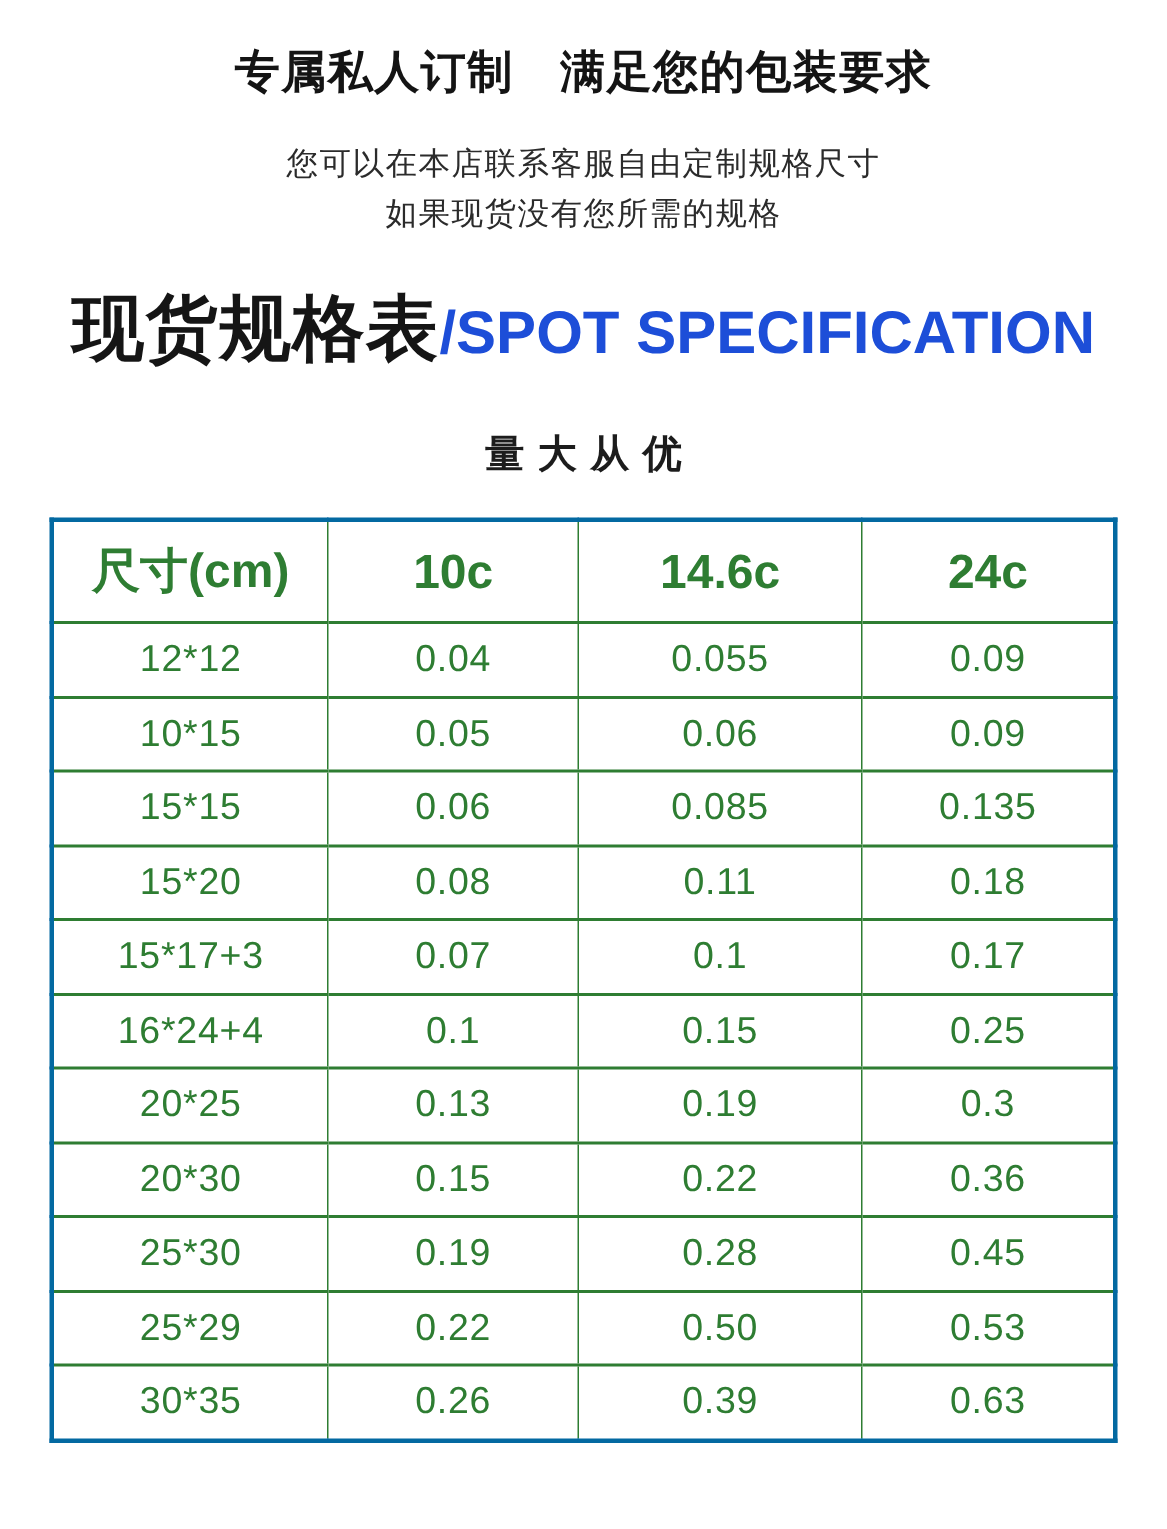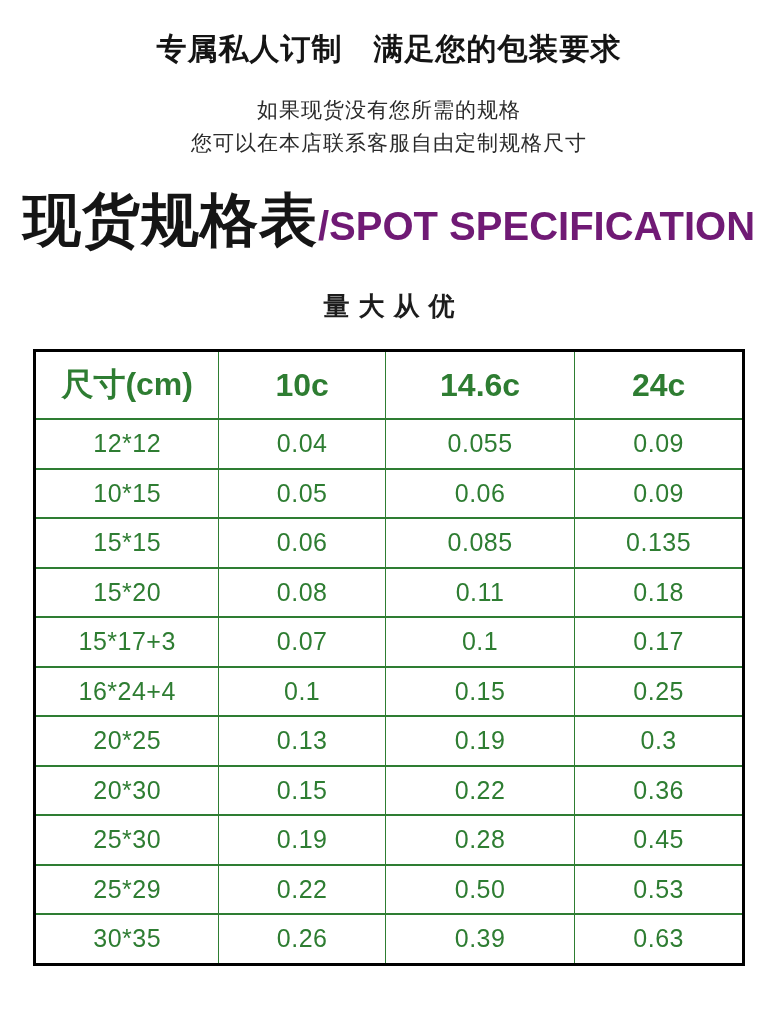--- a/index.html
+++ b/index.html
@@ -38,50 +38,50 @@
     letter-spacing: 1px;
   }
   .section-title {
     margin-top: 26px;
     text-align: center;
     white-space: nowrap;
     line-height: 70px;
     color: #151515;
   }
   .section-title .cn {
-    font-size: 58px;
+    font-size: 48px;
     font-weight: 800;
     letter-spacing: 1px;
     vertical-align: baseline;
     text-align: center;
   }
   .section-title .en {
     font-size: 40px;
     font-weight: 600;
     letter-spacing: 0px;
-    color: #701a75;
+    color: #1d4ed8;
     vertical-align: baseline;
   }
   .tagline {
     margin-top: 22px;
     text-align: center;
     font-family: "Liberation Serif", "DejaVu Serif", serif;
     font-size: 26px;
     line-height: 30px;
     font-weight: 600;
     letter-spacing: 9px;
     text-indent: 9px;
     color: #1c1c1c;
   }
   table.spec-table {
     width: 712px;
     margin: 27px auto 0 auto;
     border-collapse: collapse;
     table-layout: fixed;
-    border: 3px solid #000000;
+    border: 3px solid #0369a1;
   }
   .spec-table th, .spec-table td {
     border: 1px solid #2e7d32;
     border-top-width: 2px;
     border-bottom-width: 2px;
     text-align: center;
     vertical-align: middle;
     color: #2e7d32;
     padding: 0;
     overflow: hidden;
@@ -99,22 +99,22 @@
   }
 </style>
 </head>
 <body>
 
 <div class="page">
 
   <h1 class="top-title">专属私人订制　满足您的包装要求</h1>
 
   <div class="subtitle">
+    <div>您可以在本店联系客服自由定制规格尺寸</div>
     <div>如果现货没有您所需的规格</div>
-    <div>您可以在本店联系客服自由定制规格尺寸</div>
   </div>
 
   <div class="section-title">
     <span class="cn">现货规格表</span><span class="en">/SPOT SPECIFICATION</span>
   </div>
 
   <div class="tagline">量大从优</div>
 
   <table class="spec-table">
     <colgroup>

